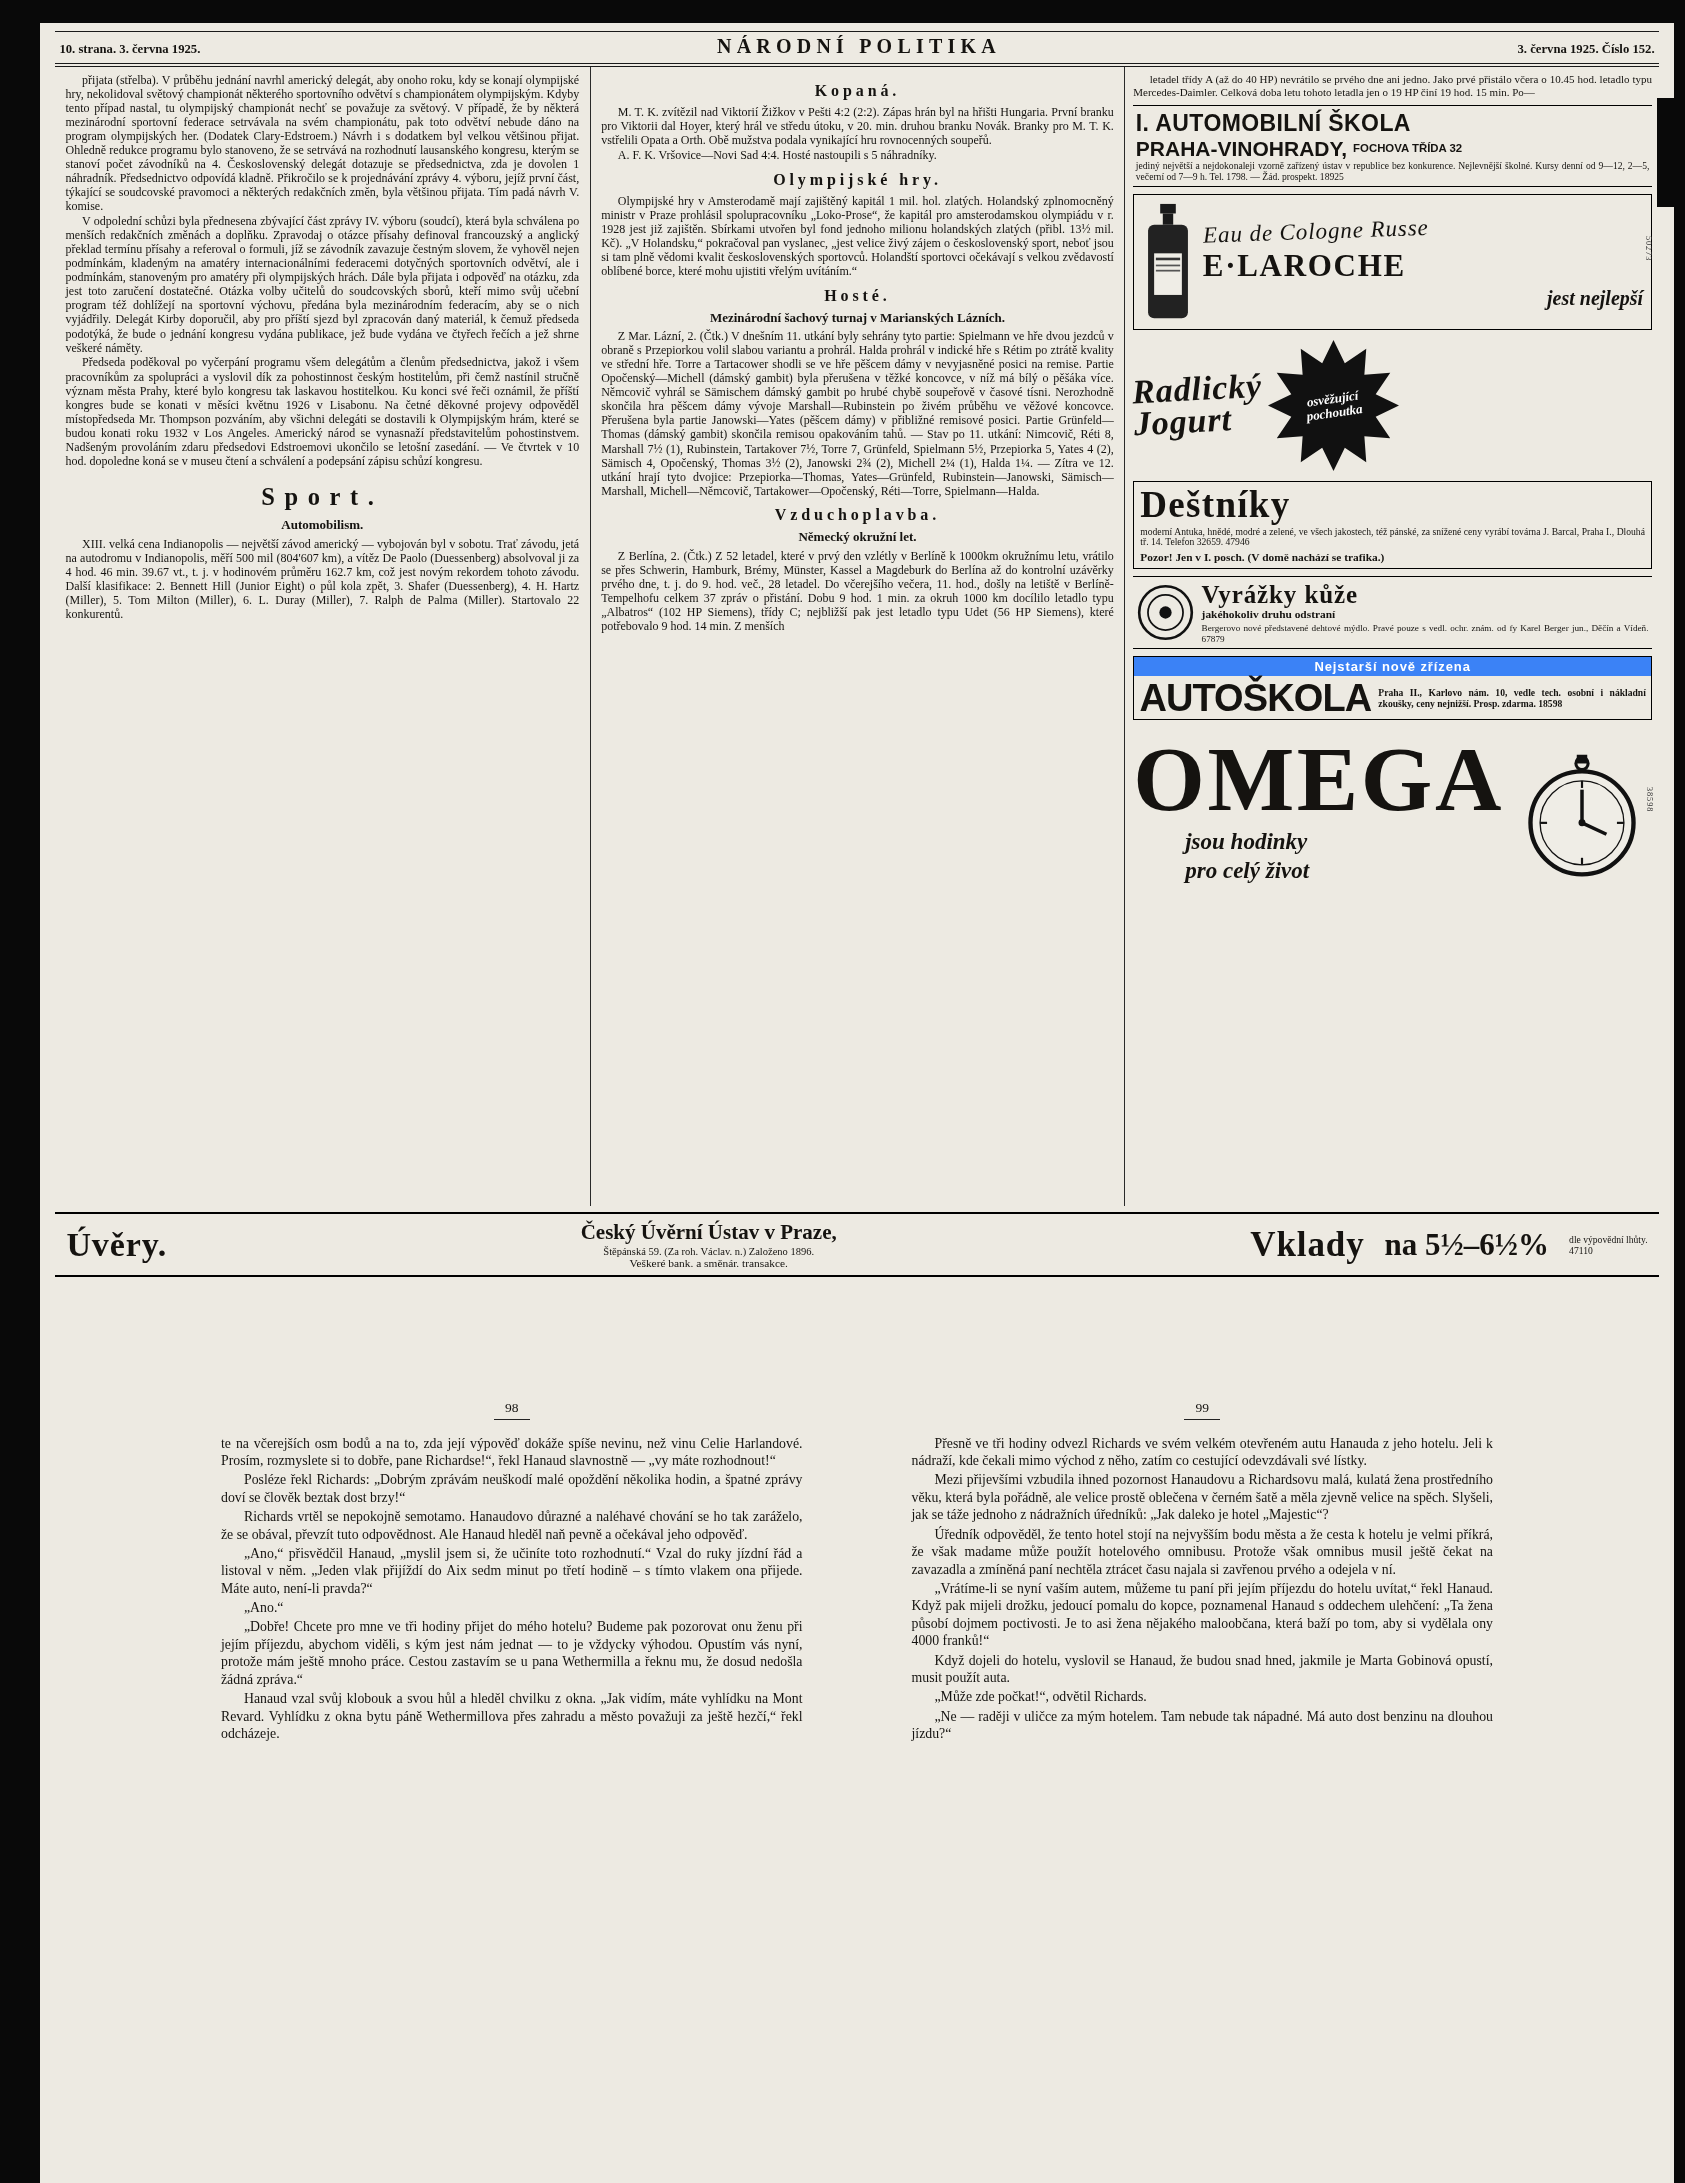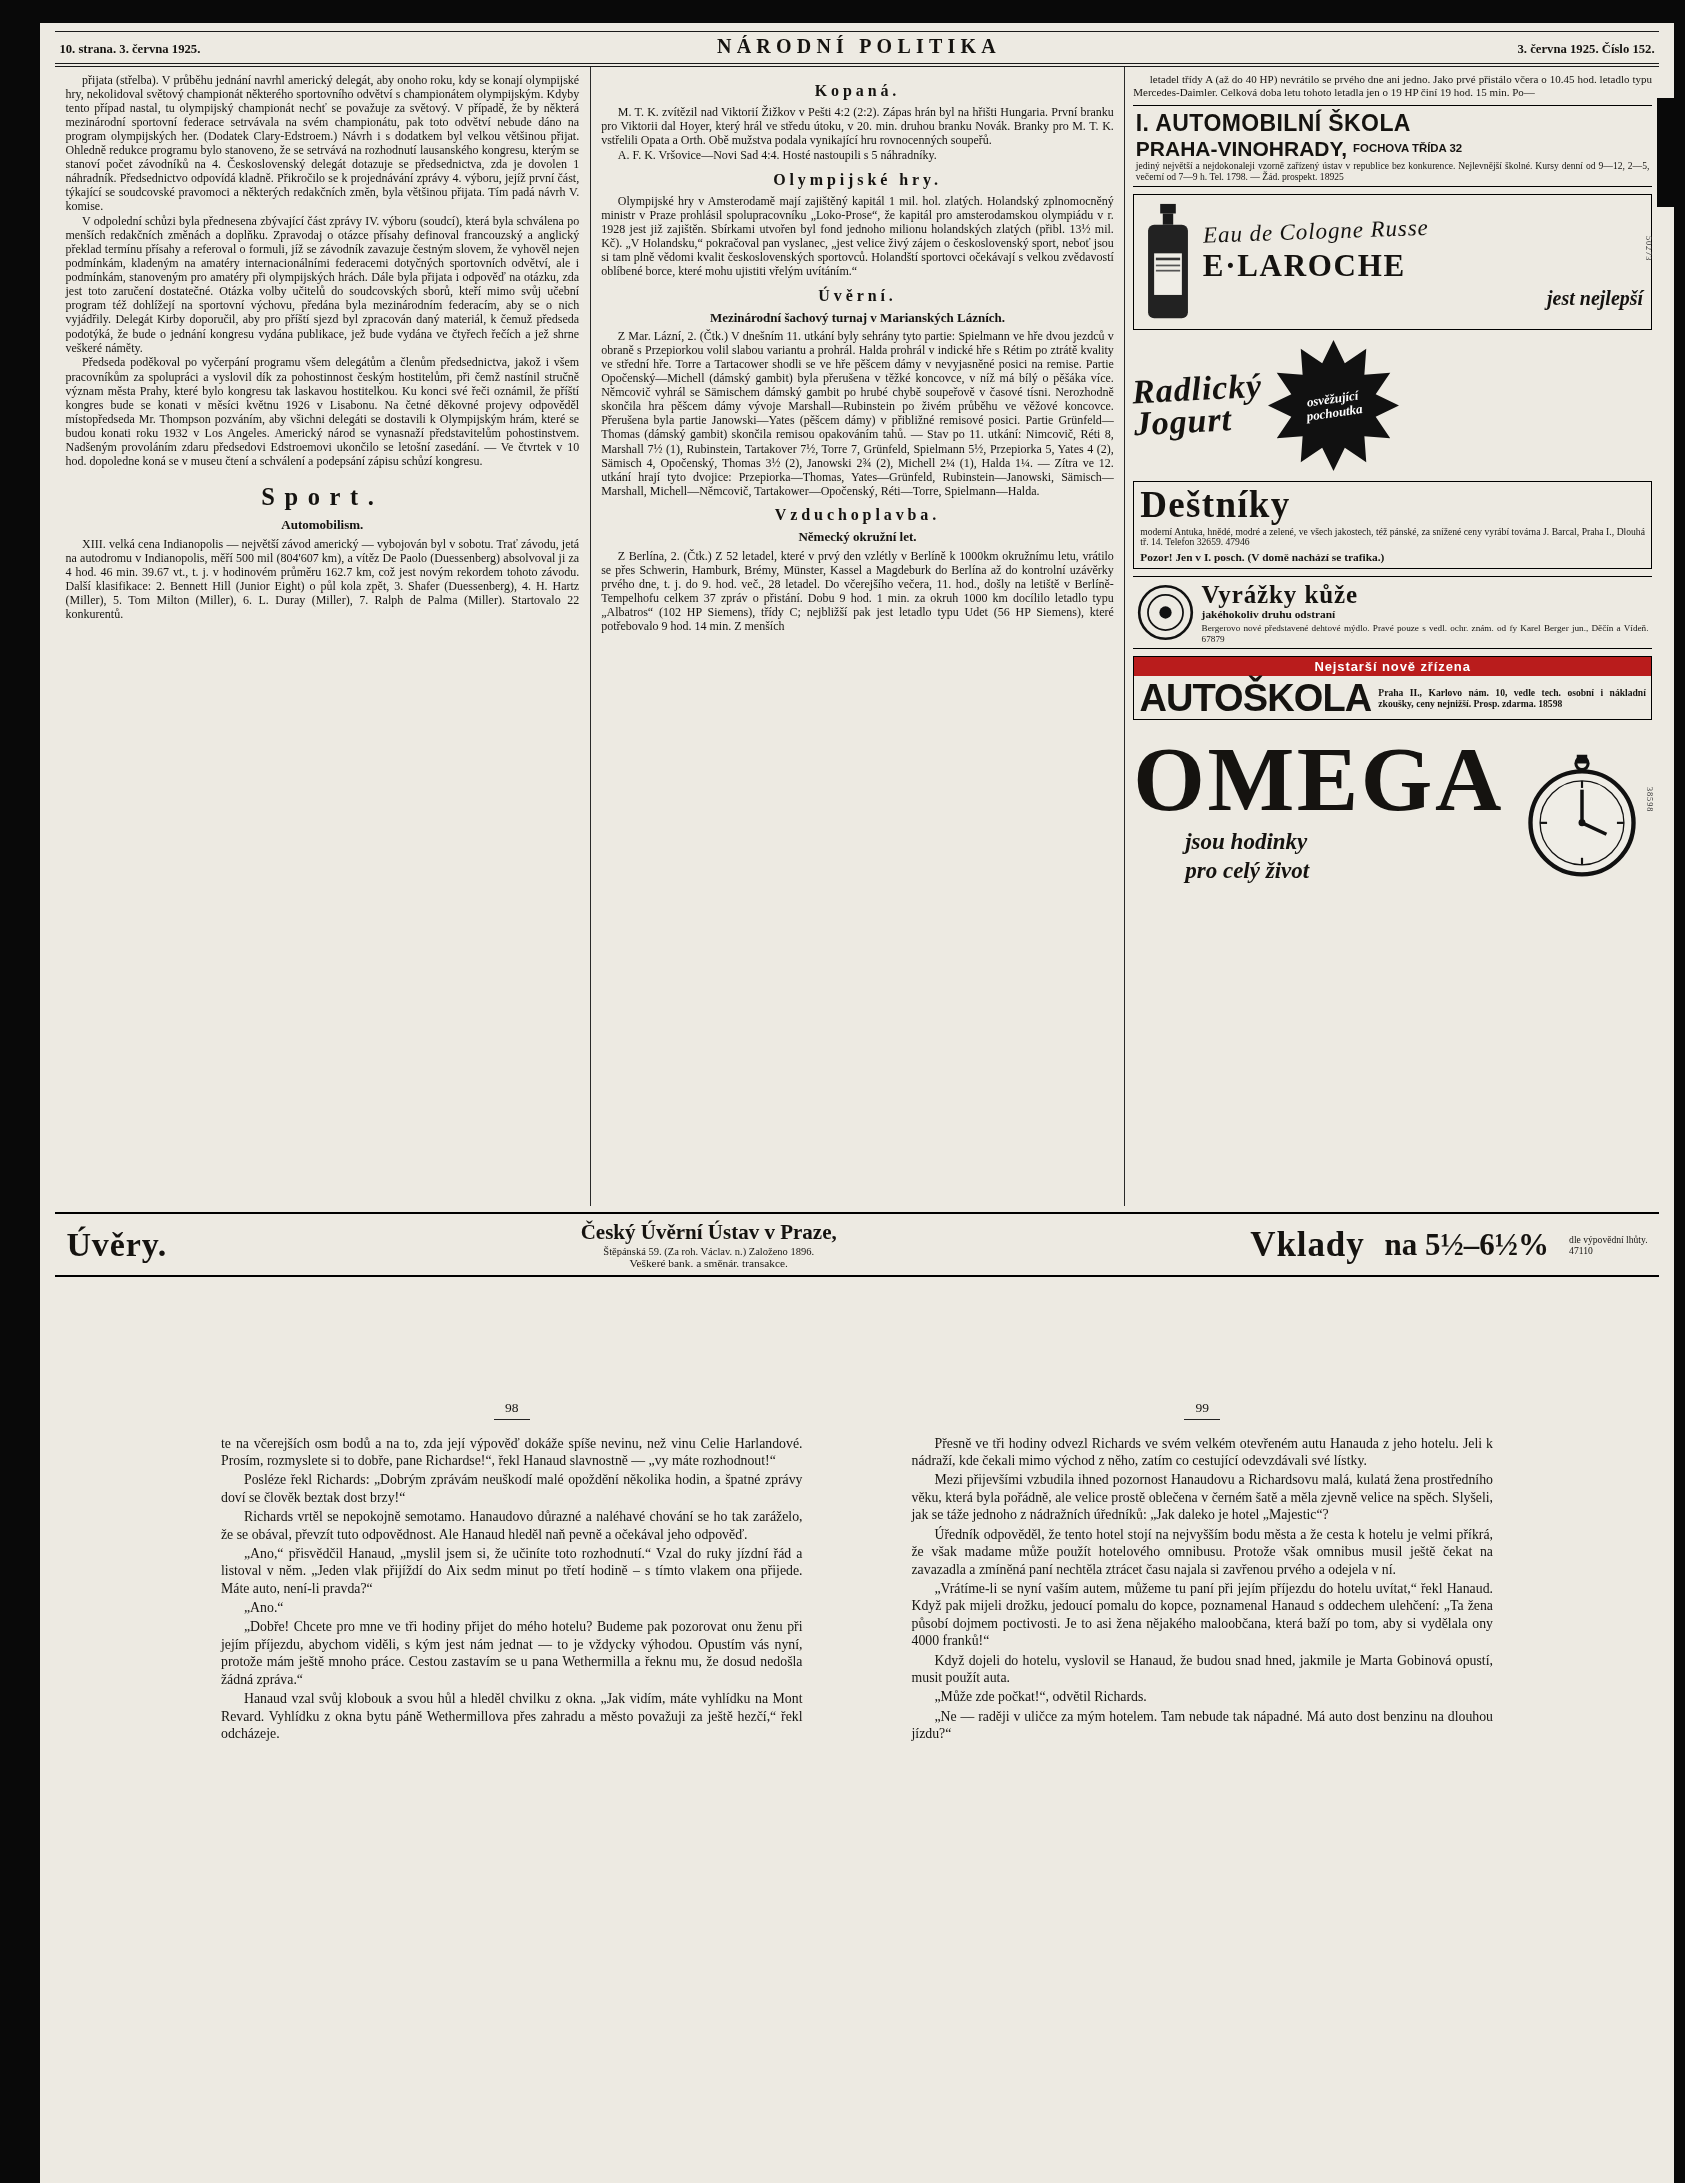--- a/index.html
+++ b/index.html
@@ -68,21 +68,21 @@
   .destniky-title { font-weight:bold; font-size:37px; letter-spacing:1.3px; line-height:1; margin-bottom:3.5px; }
   .destniky-note { font-weight:bold; font-size:11.4px; margin-top:2.6px; }
 
   .ad-vyrazky { border-top:1.7px solid #000; border-bottom:1.7px solid #000; padding:4.4px 3.5px; display:flex; gap:7.9px; align-items:center; }
   .seal { flex:none; }
   .vyrazky-title { font-weight:bold; font-size:25px; letter-spacing:0.9px; line-height:1; }
   .vyrazky-sub { font-weight:bold; font-size:11.4px; margin:1.7px 0; }
   .vyrazky-body { font-size:9.2px; line-height:1.12; text-align:justify; }
 
   .ad-autoskola2 { border:1.7px solid #000; }
-  .autoskola2-top { background:#b91c1c; color:#fff; font-family:"Liberation Sans", sans-serif; font-weight:bold; font-size:13px; text-align:center; padding:1.7px 0; letter-spacing:0.9px; }
+  .autoskola2-top { background:#3b82f6; color:#fff; font-family:"Liberation Sans", sans-serif; font-weight:bold; font-size:13px; text-align:center; padding:1.7px 0; letter-spacing:0.9px; }
   .autoskola2-main { display:flex; align-items:center; gap:7px; padding:3.5px 5.2px; }
   .autoskola2-name { font-family:"Liberation Sans", sans-serif; font-weight:bold; font-size:38px; letter-spacing:-0.9px; line-height:0.95; }
   .autoskola2-right { font-size:9.6px; font-weight:bold; line-height:1.15; }
 
   .ad-omega { padding:10.5px 0 4.4px 0; position:relative; min-height:201px; }
   .omega-brand { font-weight:bold; font-size:92px; line-height:0.9; letter-spacing:2.6px; }
   .omega-watch { position:absolute; right:13px; top:26px; }
   .omega-tag { font-weight:bold; font-style:italic; font-size:23px; margin:7.9px 0 0 52px; line-height:1.25; }
 
   
@@ -146,21 +146,21 @@
       <div>
           <p class="para">M. T. K. zvítězil nad Viktorií Žižkov v Pešti 4:2 (2:2). Zápas hrán byl na hřišti Hungaria. První branku pro Viktorii dal Hoyer, který hrál ve středu útoku, v 20. min. druhou branku Novák. Branky pro M. T. K. vstřelili Opata a Orth. Obě mužstva podala vynikající hru rovnocenných soupeřů.</p>
           <p class="para">A. F. K. Vršovice—Novi Sad 4:4. Hosté nastoupili s 5 náhradníky.</p>
         </div>
 
       <h3 class="sec-head">Olympijské hry.</h3>
       <div>
           <p class="para">Olympijské hry v Amsterodamě mají zajištěný kapitál 1 mil. hol. zlatých. Holandský zplnomocněný ministr v Praze prohlásil spolupracovníku „Loko-Prose“, že kapitál pro amsterodamskou olympiádu v r. 1928 jest již zajištěn. Sbírkami utvořen byl fond jednoho milionu holandských zlatých (přibl. 13½ mil. Kč). „V Holandsku,“ pokračoval pan vyslanec, „jest velice živý zájem o československý sport, neboť jsou si tam plně vědomi kvalit československých sportovců. Holandští sportovci očekávají s velkou zvědavostí oblíbené borce, které mohu ujistiti vřelým uvítáním.“</p>
         </div>
 
-      <h3 class="sec-head">Úvěrní.</h3>
+      <h3 class="sec-head">Hosté.</h3>
       <h4 class="sub-head">Mezinárodní šachový turnaj v Marianských Lázních.</h4>
       <div>
           <p class="para">Z Mar. Lázní, 2. (Čtk.) V dnešním 11. utkání byly sehrány tyto partie: Spielmann ve hře dvou jezdců v obraně s Przepiorkou volil slabou variantu a prohrál. Halda prohrál v indické hře s Rétim po ztrátě kvality ve střední hře. Torre a Tartacower shodli se ve hře pěšcem dámy v nevyjasněné posici na remise. Partie Opočenský—Michell (dámský gambit) byla přerušena v těžké koncovce, v níž má bílý o pěšáka více. Němcovič vyhrál se Sämischem dámský gambit po hrubé chybě soupeřově v časové tísni. Nerozhodně skončila hra pěšcem dámy vývoje Marshall—Rubinstein po živém průběhu ve věžové koncovce. Přerušena byla partie Janowski—Yates (pěšcem dámy) v přibližné remisové posici. Partie Grünfeld—Thomas (dámský gambit) skončila remisou opakováním tahů. — Stav po 11. utkání: Nimcovič, Réti 8, Marshall 7½ (1), Rubinstein, Tartakover 7½, Torre 7, Grünfeld, Spielmann 5½, Przepiorka 5, Yates 4 (2), Sämisch 4, Opočenský, Thomas 3½ (2), Janowski 2¾ (2), Michell 2¼ (1), Halda 1¼. — Zítra ve 12. utkání hrají tyto dvojice: Przepiorka—Thomas, Yates—Grünfeld, Rubinstein—Janowski, Sämisch—Marshall, Michell—Němcovič, Tartakower—Opočenský, Réti—Torre, Spielmann—Halda.</p>
         </div>
 
       <h3 class="sec-head">Vzduchoplavba.</h3>
       <h4 class="sub-head">Německý okružní let.</h4>
       <div>
           <p class="para">Z Berlína, 2. (Čtk.) Z 52 letadel, které v prvý den vzlétly v Berlíně k 1000km okružnímu letu, vrátilo se přes Schwerin, Hamburk, Brémy, Münster, Kassel a Magdeburk do Berlína až do kontrolní uzávěrky prvého dne, t. j. do 9. hod. več., 28 letadel. Do včerejšího večera, 11. hod., došly na letiště v Berlíně-Tempelhofu celkem 37 zpráv o přistání. Dobu 9 hod. 1 min. za okruh 1000 km docílilo letadlo typu „Albatros“ (102 HP Siemens), třídy C; nejbližší pak jest letadlo typu Udet (56 HP Siemens), které potřebovalo 9 hod. 14 min. Z menších</p>
         </div>

